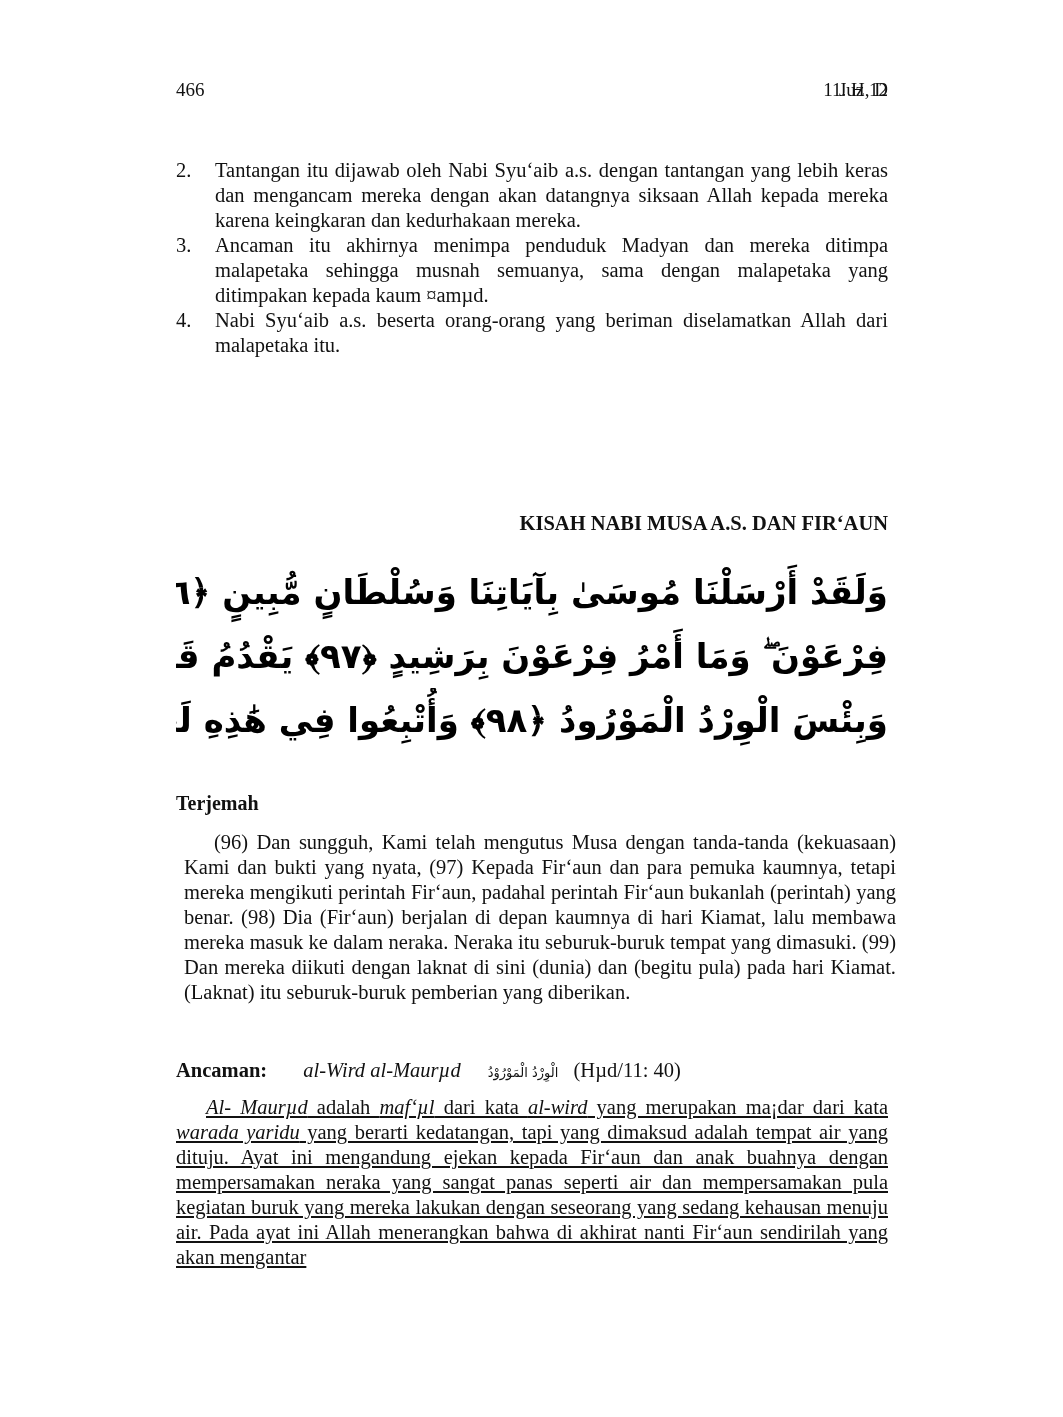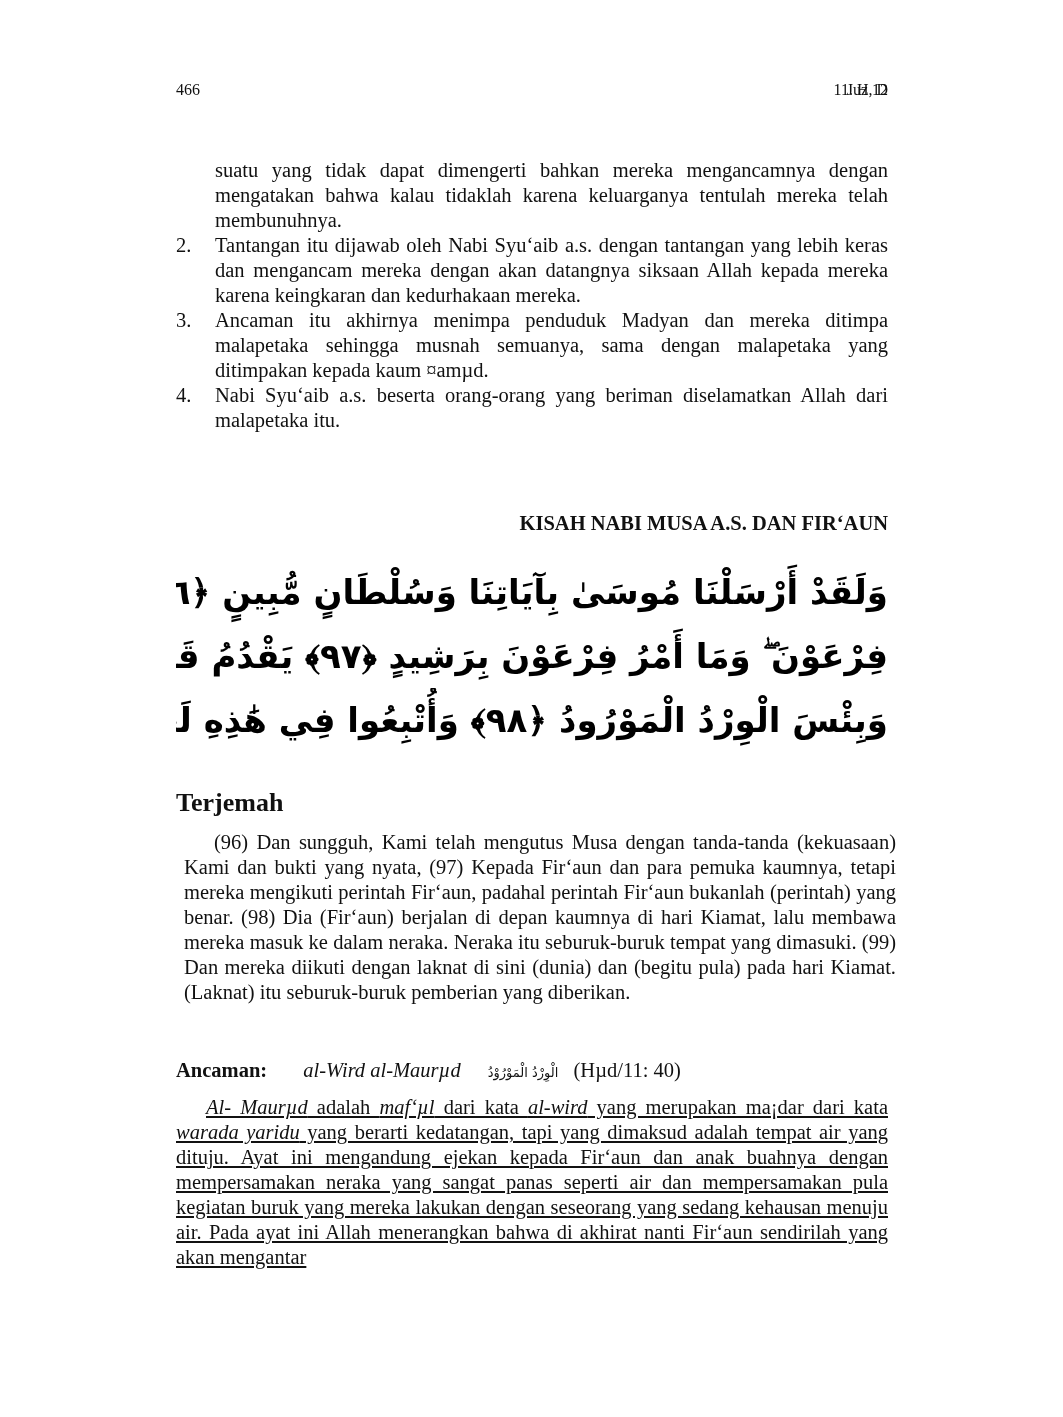--- a/index.html
+++ b/index.html
@@ -2,21 +2,21 @@
 <html><head>
   <meta charset="utf-8">
   <style>
     html, body { margin: 0; padding: 0; background: #ffffff; }
     body {
       width: 1063px; height: 1417px; position: relative; overflow: hidden;
       font-family: "Liberation Serif", "DejaVu Serif", serif; color: #111;
     }
     .header {
       position: absolute; top: 76px; left: 176px; width: 712px; height: 28px;
-      font-size: 16px; line-height: 28px; font-family: Liberation Serif, serif;
+      font-size: 19px; line-height: 28px; font-family: Liberation Serif, serif;
     }
     .header .left { position: absolute; left: 0; top: 0; }
     .header .center { position: absolute; left: 0; right: 0; text-align: right; top: 0; }
     .header .right { position: absolute; right: 0; top: 0; }
 
     .body-text { font-size: 20.5px; line-height: 25px; text-align: justify; }
 
     .list { position: absolute; top: 158px; left: 176px; width: 712px; }
     .list-item { position: relative; padding-left: 39px; }
     .list-item .num { position: absolute; left: 0; top: 0; }
@@ -28,21 +28,21 @@
     }
     .arabic-block {
       position: absolute; top: 560px; left: 176px; width: 712px; height: 200px;
       direction: rtl; font-family: "DejaVu Sans", sans-serif; font-weight: bold;
       font-size: 34px; line-height: 64px; text-align: justify; text-align-last: justify;
       color: #000;
     }
     .arabic-line { display: block; white-space: nowrap; overflow: hidden; height: 64px; }
 
     .terjemah-heading {
-      position: absolute; top: 790px; left: 176px; font-weight: bold; font-size: 26px; line-height: 26px;
+      position: absolute; top: 790px; left: 176px; font-weight: bold; font-size: 20px; line-height: 26px;
     }
     .terjemah-body {
       position: absolute; top: 822px; left: 176px; width: 712px;
       text-indent: 30px; margin: 8px;
     }
 
     .kosakata {
       position: absolute; top: 1056px; left: 176px; width: 712px; font-size: 20.5px; line-height: 28px;
       white-space: nowrap;
     }
@@ -58,23 +58,20 @@
 </head>
 <body>
 
 <div class="header">
   <span class="left">466</span>
   <span class="center">11. H, D</span>
   <span class="right">Juz 12</span>
 </div>
 
 <div class="list body-text">
-  <div class="list-item">
-    <p>suatu yang tidak dapat dimengerti bahkan mereka mengancamnya dengan mengatakan bahwa kalau tidaklah karena keluarganya tentulah mereka telah membunuhnya.</p>
-  </div>
   <div class="list-item">
     <span class="num">2.</span>
     <p>Tantangan itu dijawab oleh Nabi Syu‘aib a.s. dengan tantangan yang lebih keras dan mengancam mereka dengan akan datangnya siksaan Allah kepada mereka karena keingkaran dan kedurhakaan mereka.</p>
   </div>
   <div class="list-item">
     <span class="num">3.</span>
     <p>Ancaman itu akhirnya menimpa penduduk Madyan dan mereka ditimpa malapetaka sehingga musnah semuanya, sama dengan malapetaka yang ditimpakan kepada kaum ¤amµd.</p>
   </div>
   <div class="list-item">
     <span class="num">4.</span>

